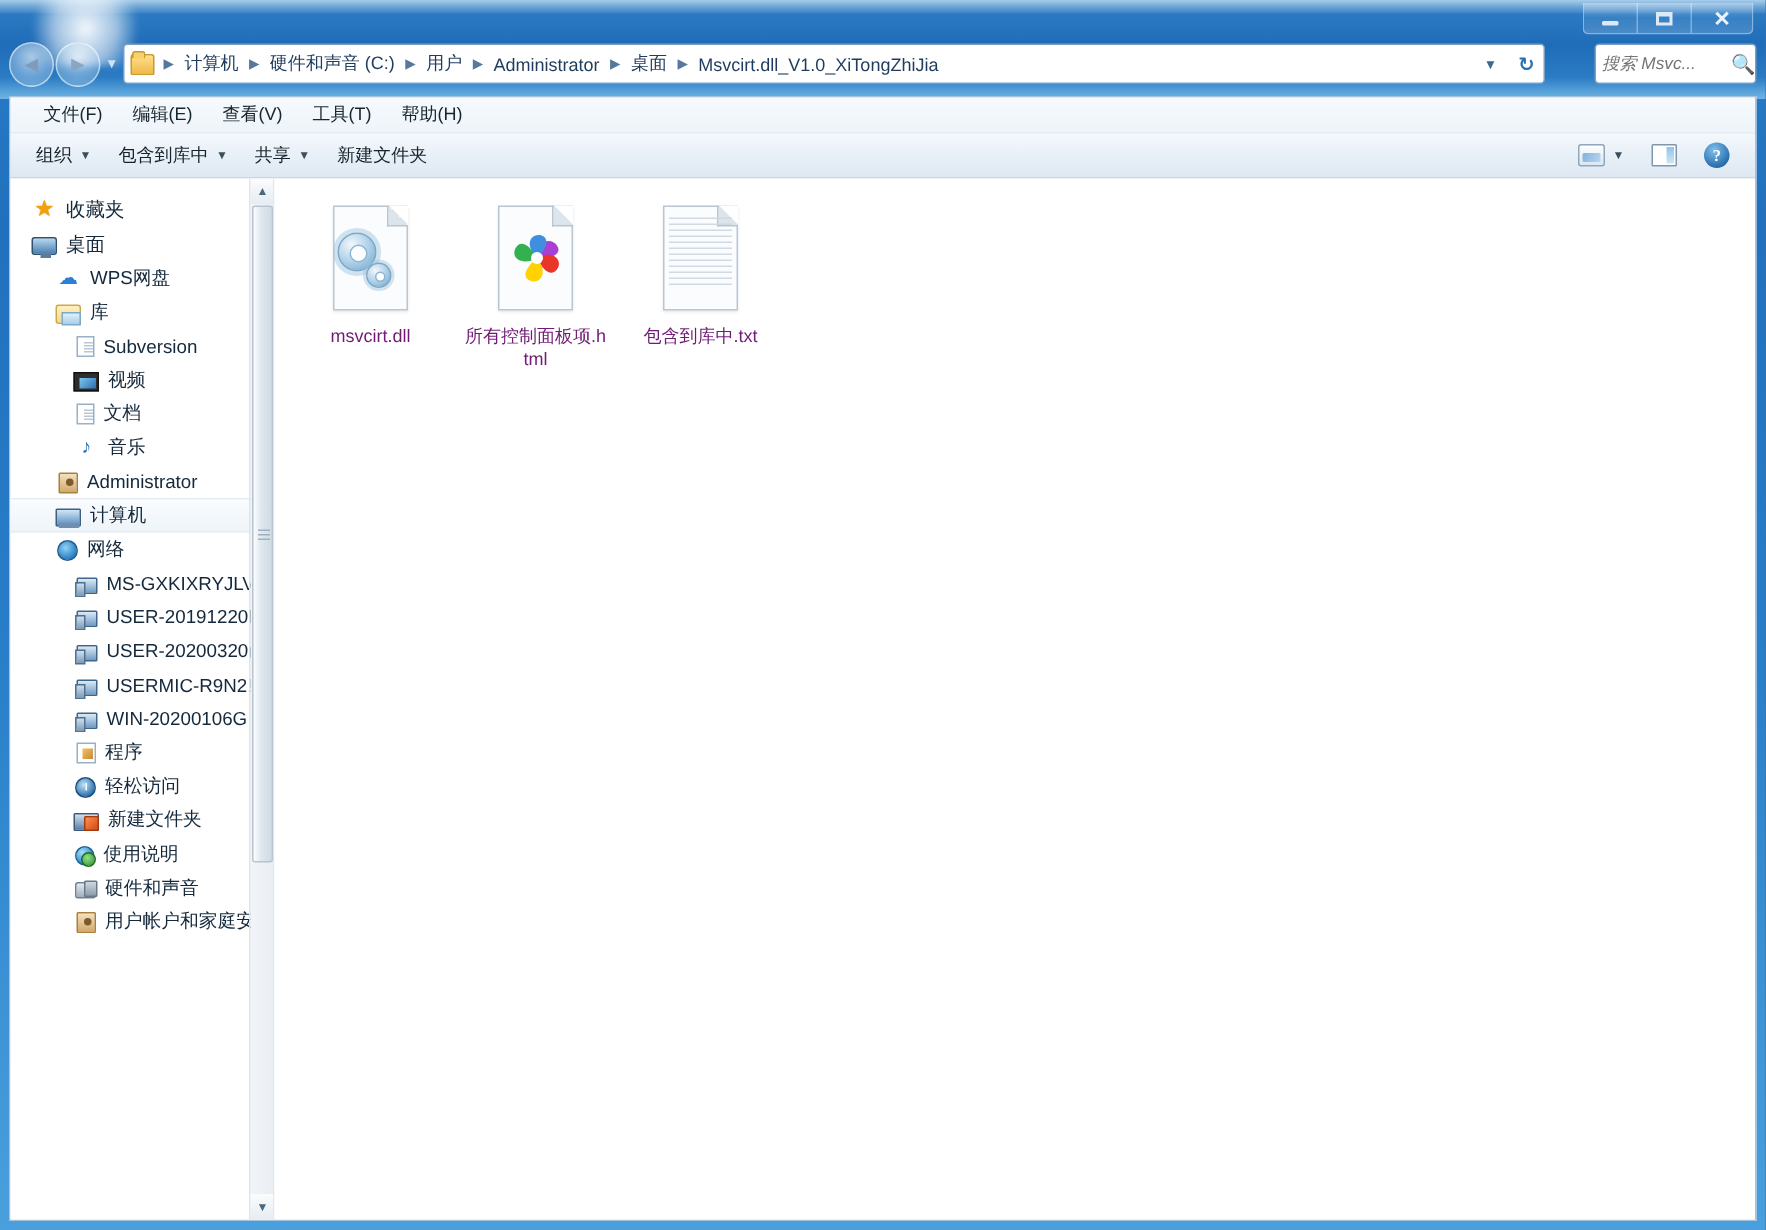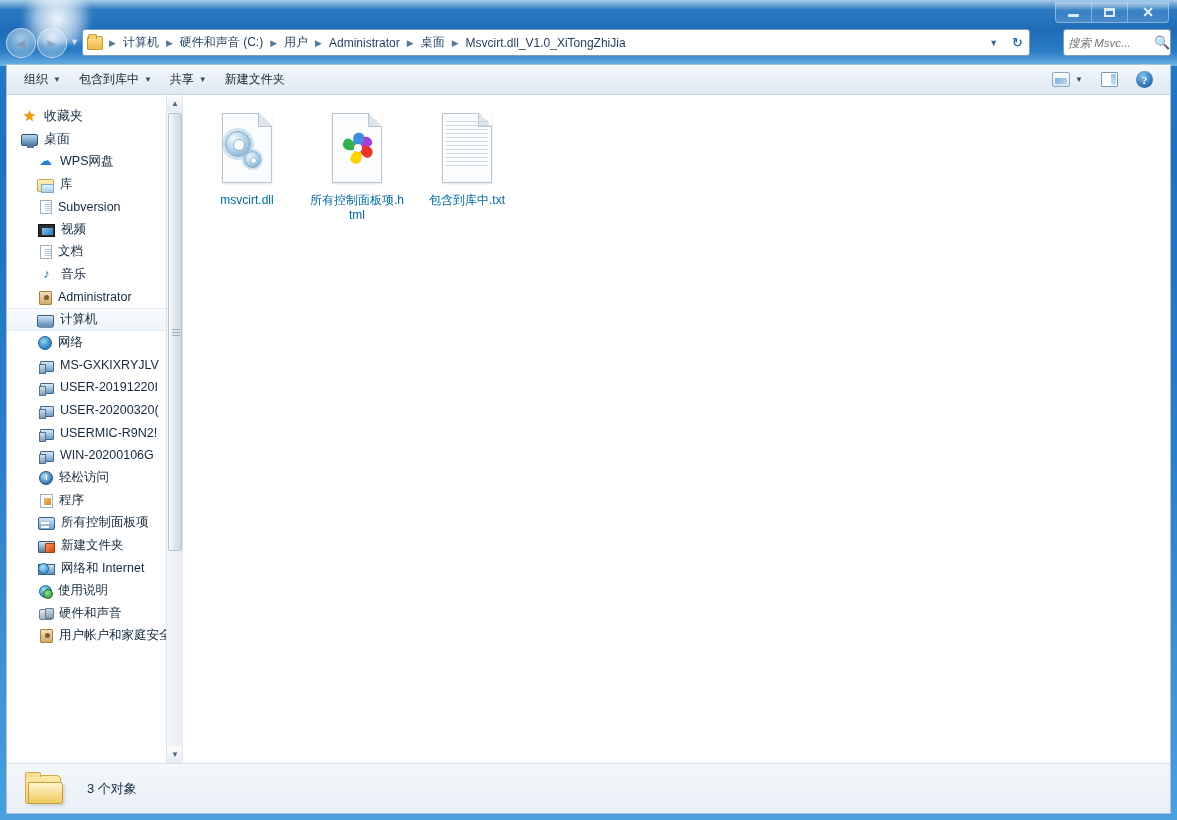--- a/index.html
+++ b/index.html
@@ -139,21 +139,21 @@
     width:176px; background:#fff; position:relative; overflow:hidden;
     border-right:1px solid #e2e8ee;
   }
   .tree { padding-top:10px; }
   .trow {
     height:22.6px; display:flex; align-items:center; gap:6px;
     padding-left:18px; font-size:12.5px; color:#15293c; white-space:nowrap; cursor:default;
   }
   .trow.sel { background: linear-gradient(180deg,#fbfdff,#eef4f9); box-shadow: inset 0 1px 0 #e5edf4, inset 0 -1px 0 #e5edf4;}
   .trow.lvl1 { padding-left:30px; }
-  .trow.lvl2 { padding-left:31px; }
+  .trow.lvl2 { padding-left:42px; }
   .trow.head { padding-left:14px; font-size:13px; }
   .ti { width:17px; height:16px; flex:none; position:relative; }
 
   
   .ic-star { color:#f2a10a; font-size:15px; line-height:16px; text-shadow:0 0 1px #c07b00;}
   .ic-monitor { background: linear-gradient(180deg,#b6d8f0,#4a7fae); border:1px solid #31506e; border-radius:2px; height:12px; margin-top:2px;}
   .ic-monitor:after{content:""; position:absolute; left:5px; bottom:-3px; width:7px; height:3px; background:#5b7b99;}
   .ic-cloud { color:#2b7fd4; font-size:13px; line-height:16px;}
   .ic-lib { background: linear-gradient(180deg,#fff0c0,#f2d98a); border:1px solid #c9a94e; border-radius:2px; height:13px; margin-top:2px;}
   .ic-lib:after{content:""; position:absolute; left:3px; top:4px; width:11px; height:7px; background:linear-gradient(180deg,#dff0fb,#a9cfe9); border:1px solid #7fa9c8;}
@@ -212,21 +212,21 @@
   .sheet {
     position:absolute; left:6px; top:0; width:50px; height:70px; background:#fbfcfd;
     border:1px solid #b9c6d2;
     box-shadow: 0 1px 2px rgba(0,0,0,.10);
   }
   .sheet .fold {
     position:absolute; right:-1px; top:-1px; width:14px; height:14px;
     background: linear-gradient(225deg,#ffffff 0%, #ffffff 50%, #dde5ec 50%);
     border-left:1px solid #b9c6d2; border-bottom:1px solid #b9c6d2;
   }
-  .flabel { font-size:12px; color:#0369a1; text-align:center; line-height:15px; word-break:break-all; }
+  .flabel { font-size:12px; color:#701a75; text-align:center; line-height:15px; word-break:break-all; }
 
   
   .gear { position:absolute; border-radius:50%;
      background: radial-gradient(circle at 35% 30%, #f2f8fc, #a9cde6 55%, #6fa3c9);
      border:1px solid #7ea7c6; }
   .gear:after { content:""; position:absolute; border-radius:50%; background:#fbfdfe; border:1px solid #8fb4cf;}
   .gear.g1 { left:9px; top:18px; width:26px; height:26px;
      box-shadow: 0 0 0 3px rgba(150,195,225,.45); }
   .gear.g1:after { left:7px; top:7px; width:10px; height:10px;}
   .gear.g2 { left:28px; top:38px; width:17px; height:17px; box-shadow: 0 0 0 2px rgba(150,195,225,.45);}
@@ -313,20 +313,27 @@
     </div>
 
     <div class="searchbox">
       <input value="" placeholder="搜索 Msvc..." style="">
       <span class="search-ico">🔍</span>
     </div>
   </div>
 
   <div class="client">
 
+    <div class="menubar">
+      <div class="menuitem">文件(F)</div>
+      <div class="menuitem">编辑(E)</div>
+      <div class="menuitem">查看(V)</div>
+      <div class="menuitem">工具(T)</div>
+      <div class="menuitem">帮助(H)</div>
+    </div>
 
     <div class="toolbar">
       <div class="tbbtn">
         <span>组织</span>
         <span class="caret">▼</span>
       </div>
       <div class="tbbtn">
         <span>包含到库中</span>
         <span class="caret">▼</span>
       </div>
@@ -412,38 +419,30 @@
             </div>
             <div class="trow lvl2">
               <span class="ti ic-pc-net"></span>
               <span>USERMIC-R9N2!</span>
             </div>
             <div class="trow lvl2">
               <span class="ti ic-pc-net"></span>
               <span>WIN-20200106G</span>
             </div>
             <div class="trow lvl2">
+              <span class="ti ic-prog"></span>
+              <span>程序</span>
+            </div>
+            <div class="trow lvl2">
               <span class="ti ic-clock"></span>
               <span>轻松访问</span>
             </div>
             <div class="trow lvl2">
-              <span class="ti ic-prog"></span>
-              <span>程序</span>
-            </div>
-            <div class="trow lvl2">
-              <span class="ti ic-cpanel"></span>
-              <span>所有控制面板项</span>
-            </div>
-            <div class="trow lvl2">
               <span class="ti ic-appear"></span>
               <span>新建文件夹</span>
-            </div>
-            <div class="trow lvl2">
-              <span class="ti ic-netint"></span>
-              <span>网络和 Internet</span>
             </div>
             <div class="trow lvl2">
               <span class="ti ic-secure"></span>
               <span>使用说明</span>
             </div>
             <div class="trow lvl2">
               <span class="ti ic-hw"></span>
               <span>硬件和声音</span>
             </div>
             <div class="trow lvl2" style="overflow: hidden;">
@@ -518,23 +517,15 @@
                   <i></i>
               </div>
             </div>
             <div class="flabel">包含到库中.txt</div>
           </div>
 
         </div>
       </div>
     </div>
 
-    <div class="statusbar">
-      <div class="st-folder">
-        <span class="back"></span>
-        <span class="tab"></span>
-        <span class="front"></span>
-      </div>
-      <div class="st-text">3 个对象</div>
-    </div>
 
   </div>
 </div>
 
 </body></html>

